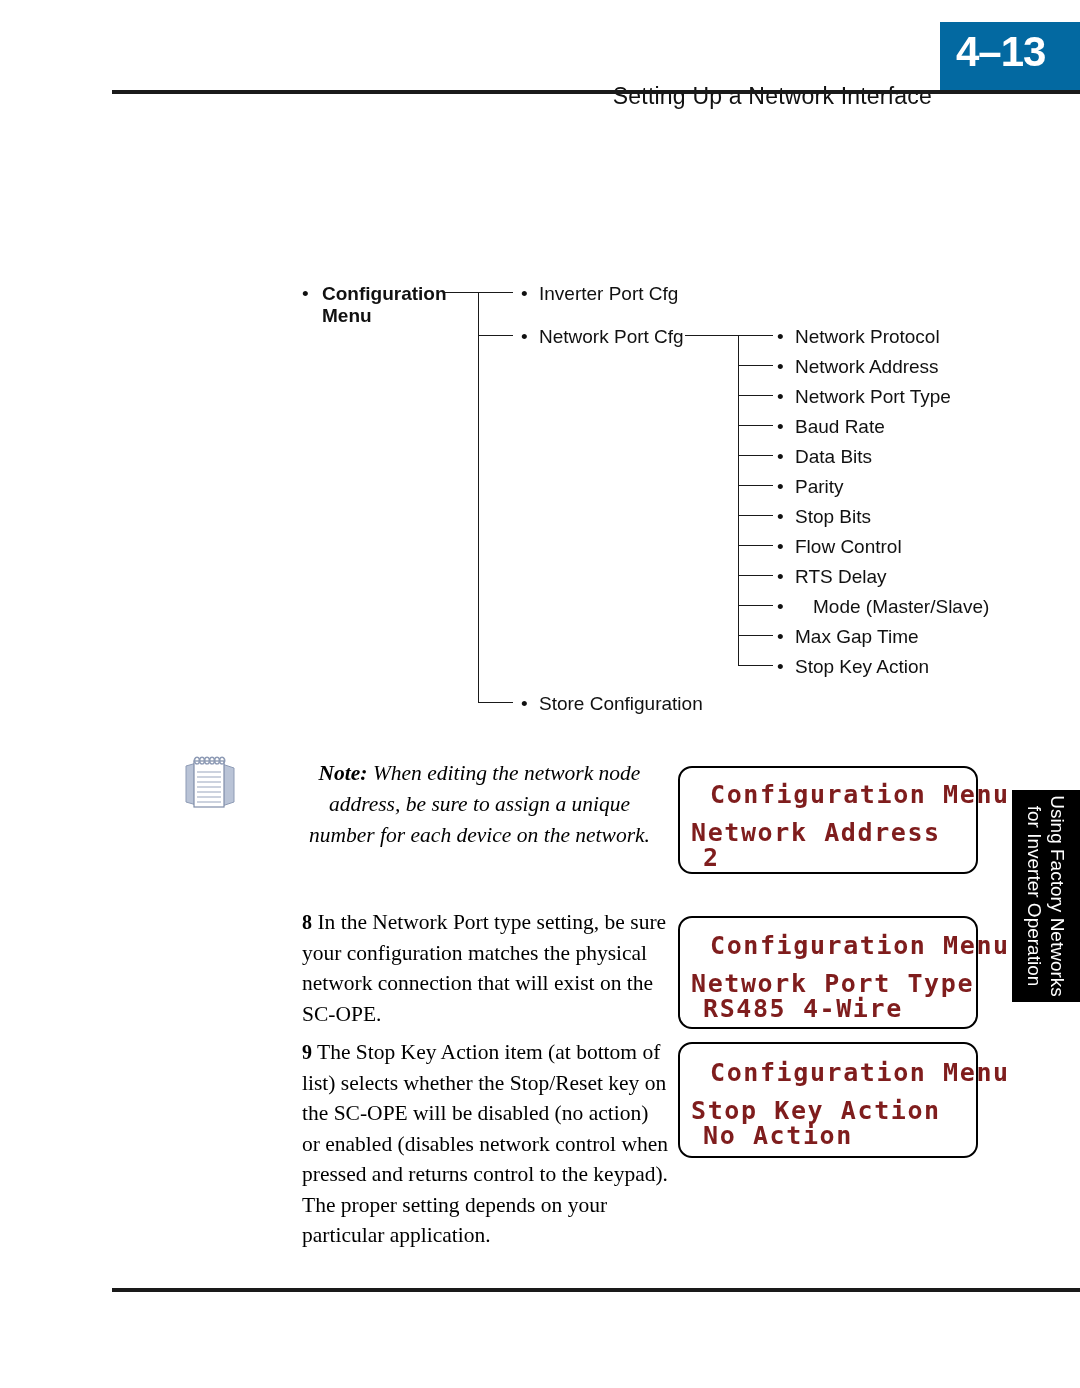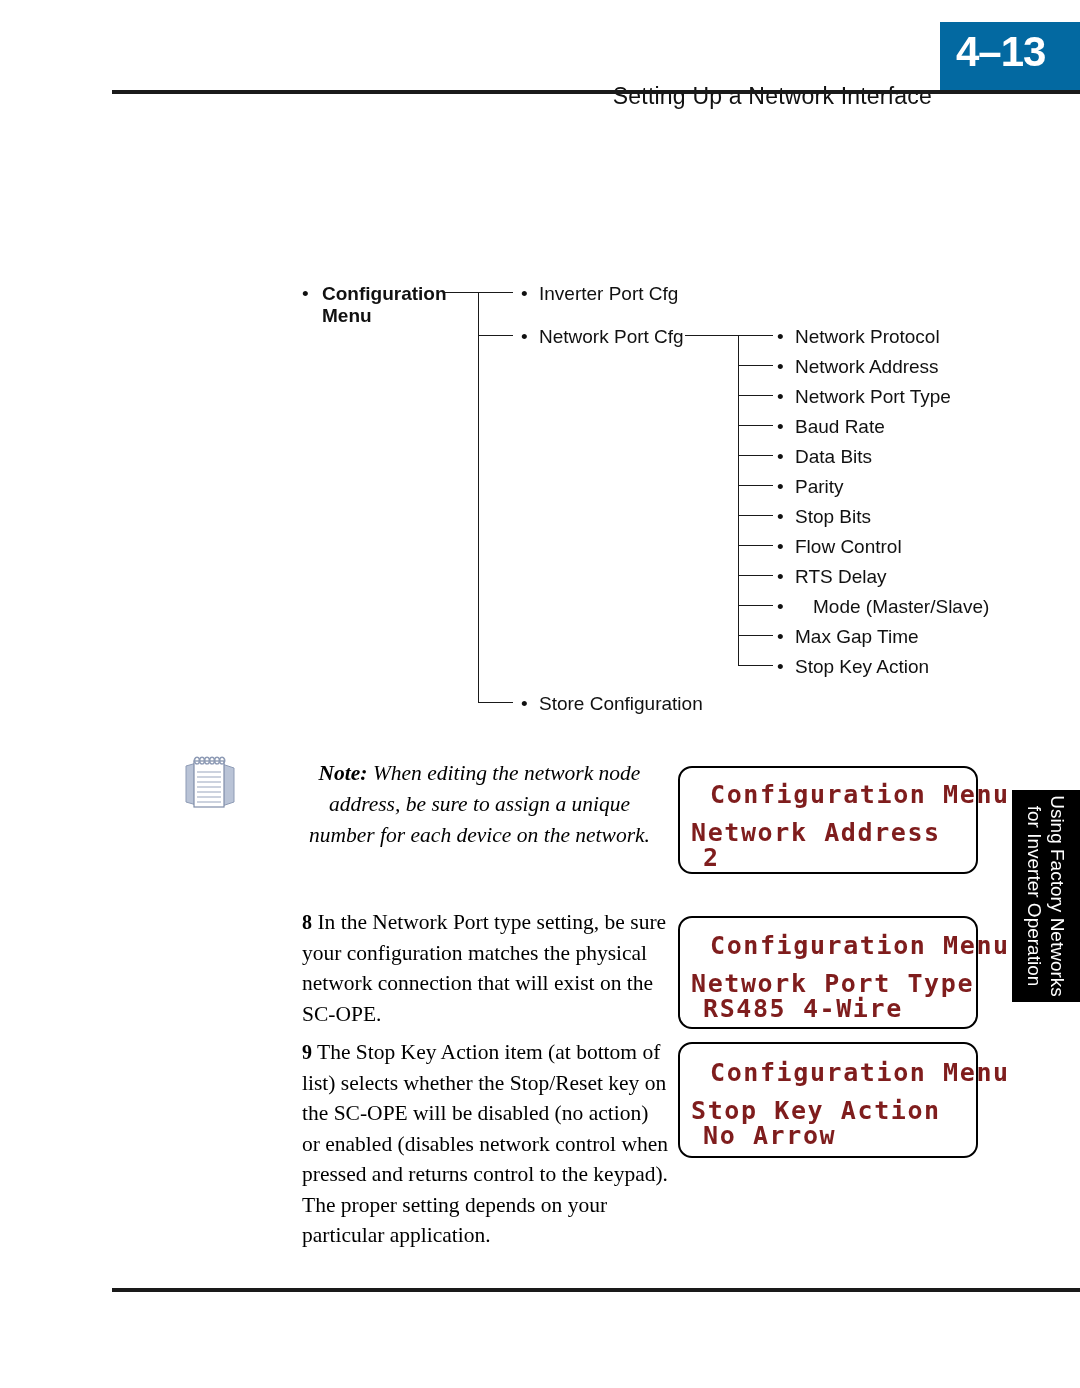--- a/index.html
+++ b/index.html
@@ -302,21 +302,21 @@
 
   <div class="lcd" id="lcd2">
     <div class="lcd-line" style="left:30px; top:13px;">Configuration Menu</div>
     <div class="lcd-line" style="left:11px; top:51px;">Network Port Type</div>
     <div class="lcd-line" style="left:23px; top:76px;">RS485 4-Wire</div>
   </div>
 
   <div class="lcd" id="lcd3">
     <div class="lcd-line" style="left:30px; top:14px;">Configuration Menu</div>
     <div class="lcd-line" style="left:11px; top:52px;">Stop Key Action</div>
-    <div class="lcd-line" style="left:23px; top:77px;">No Arrow</div>
+    <div class="lcd-line" style="left:23px; top:77px;">No Action</div>
   </div>
 
   <div class="body-block" id="step8">
     <span class="step-num">8</span>
     <span>In the Network Port type setting, be sure your configuration matches the physical network connection that will exist on the SC-OPE.</span>
   </div>
 
   <div class="body-block" id="step9">
     <span class="step-num">9</span>
     <span>The Stop Key Action item (at bottom of list) selects whether the Stop/Reset key on the SC-OPE will be disabled (no action) or enabled (disables network control when pressed and returns control to the keypad). The proper setting depends on your particular application.</span>

